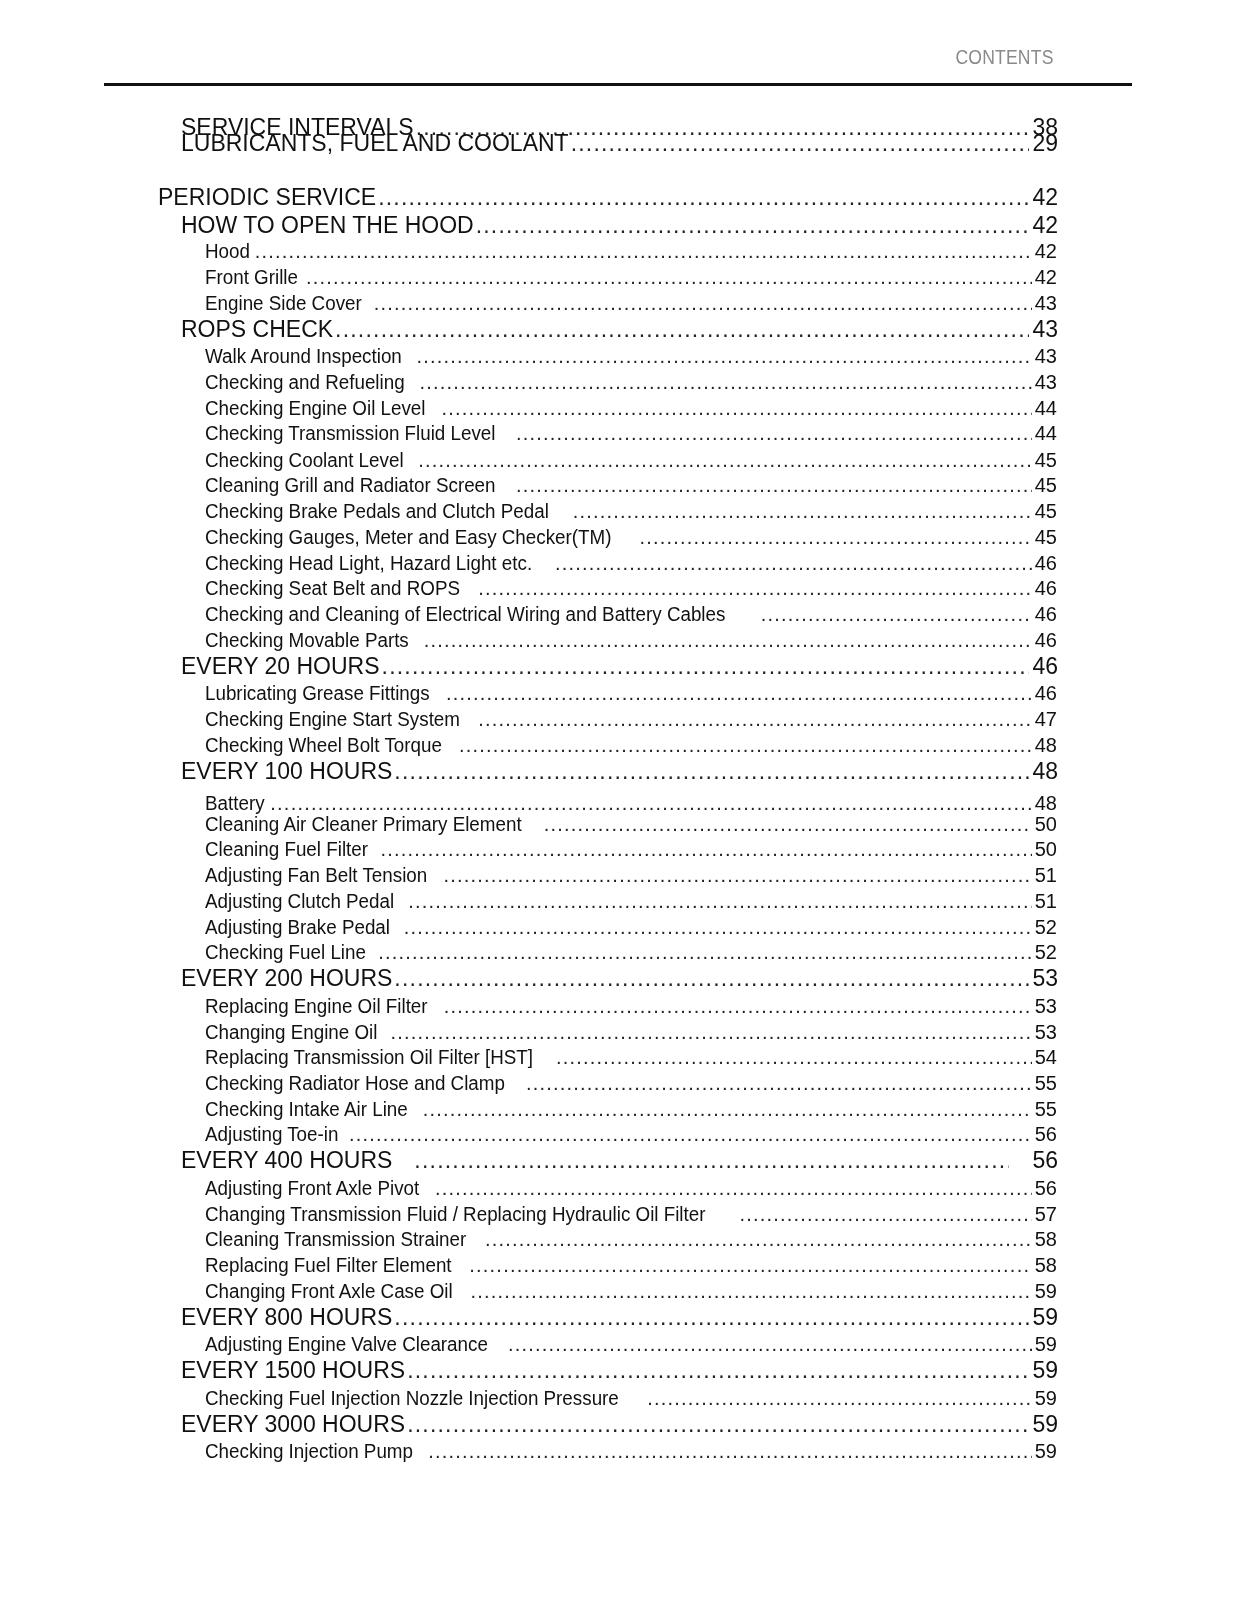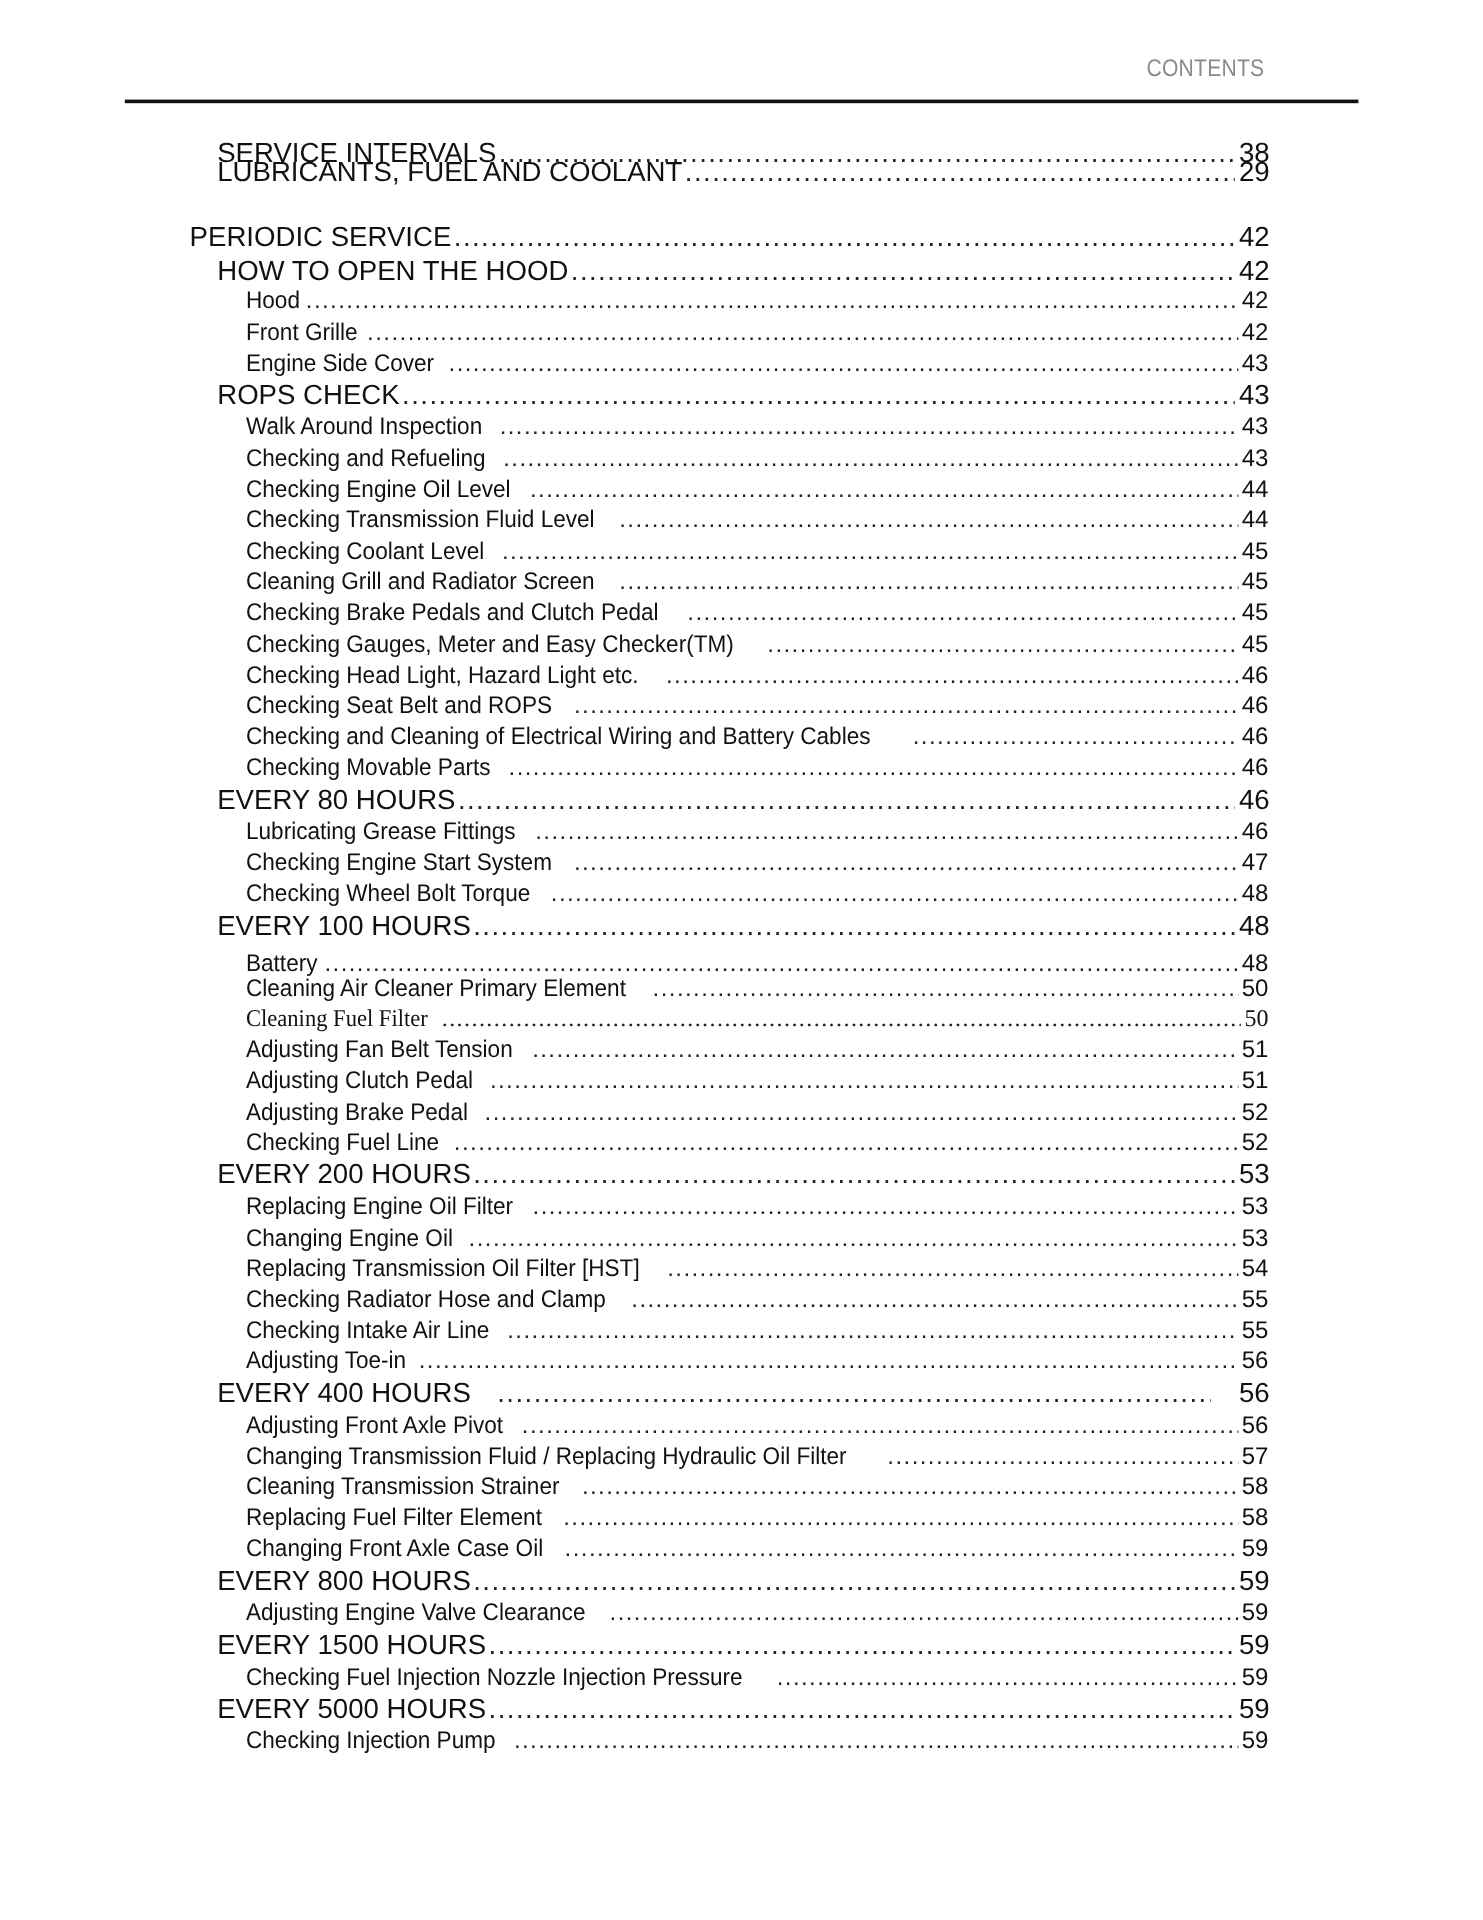--- a/index.html
+++ b/index.html
@@ -120,21 +120,21 @@
     <span class="title">Checking and Cleaning of Electrical Wiring and Battery Cables</span>
     <span class="leader"></span>
     <span class="page">46</span>
   </div>
     <div class="entry lvl2" style="top: 515px;">
     <span class="title">Checking Movable Parts</span>
     <span class="leader"></span>
     <span class="page">46</span>
   </div>
     <div class="entry lvl1" style="top: 539px;">
-    <span class="title">EVERY 80 HOURS</span>
+    <span class="title">EVERY 20 HOURS</span>
     <span class="leader"></span>
     <span class="page">46</span>
   </div>
     <div class="entry lvl2" style="top: 568px;">
     <span class="title">Lubricating Grease Fittings</span>
     <span class="leader"></span>
     <span class="page">46</span>
   </div>
     <div class="entry lvl2" style="top: 594px;">
     <span class="title">Checking Engine Start System</span>
@@ -154,21 +154,21 @@
     <div class="entry lvl2" style="top: 678px;">
     <span class="title">Battery</span>
     <span class="leader"></span>
     <span class="page">48</span>
   </div>
     <div class="entry lvl2" style="top: 699px;">
     <span class="title">Cleaning Air Cleaner Primary Element</span>
     <span class="leader"></span>
     <span class="page">50</span>
   </div>
-    <div class="entry lvl2" style="top: 724px; font-family: Liberation Serif, serif;">
+    <div class="entry lvl2" style="top: 724px;">
     <span class="title">Cleaning Fuel Filter</span>
     <span class="leader"></span>
     <span class="page">50</span>
   </div>
     <div class="entry lvl2" style="top: 750px;">
     <span class="title">Adjusting Fan Belt Tension</span>
     <span class="leader"></span>
     <span class="page">51</span>
   </div>
     <div class="entry lvl2" style="top: 776px;">
@@ -265,21 +265,21 @@
     <span class="title">EVERY 1500 HOURS</span>
     <span class="leader"></span>
     <span class="page">59</span>
   </div>
     <div class="entry lvl2" style="top: 1273px;">
     <span class="title">Checking Fuel Injection Nozzle Injection Pressure</span>
     <span class="leader"></span>
     <span class="page">59</span>
   </div>
     <div class="entry lvl1" style="top: 1297px;">
-    <span class="title">EVERY 5000 HOURS</span>
+    <span class="title">EVERY 3000 HOURS</span>
     <span class="leader"></span>
     <span class="page">59</span>
   </div>
     <div class="entry lvl2" style="top: 1326px;">
     <span class="title">Checking Injection Pump</span>
     <span class="leader"></span>
     <span class="page">59</span>
   </div>
   </div>
 

